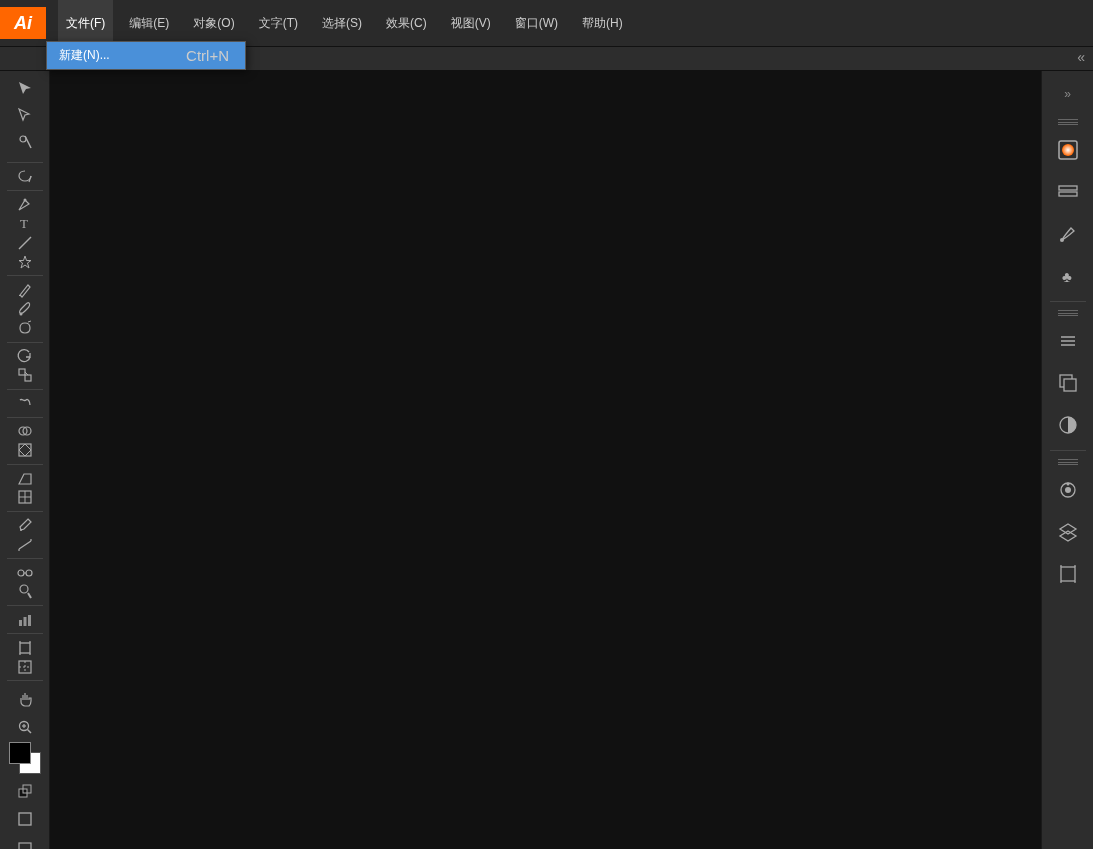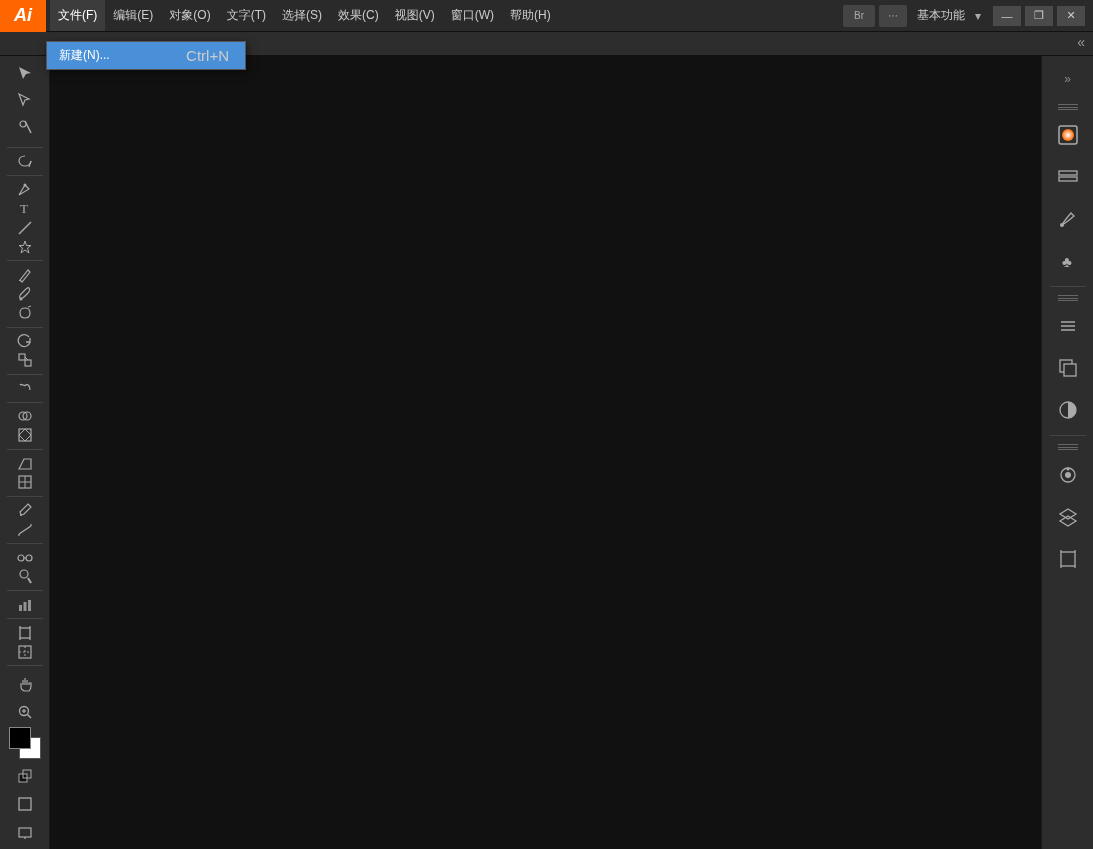--- a/index.html
+++ b/index.html
@@ -10,21 +10,21 @@
       font-family: 'Microsoft YaHei', Arial, sans-serif;
       font-size: 12px;
       color: #cccccc;
       overflow: hidden;
       user-select: none;
     }
 
     
     #title-bar {
       width: 100%;
-      height: 32px;
+      height: 47px;
       background: #2a2a2a;
       display: flex;
       align-items: center;
       position: relative;
       border-bottom: 1px solid #111;
     }
     #ai-logo {
       width: 46px;
       height: 32px;
       background: #ff6600;
@@ -46,20 +46,21 @@
     }
     .menu-item {
       padding: 4px 8px;
       cursor: pointer;
       color: #cccccc;
       font-size: 12px;
       height: 100%;
       display: flex;
       align-items: center;
       position: relative;
+      margin-left: 8px;
     }
     .menu-item:hover, .menu-item.active {
       background: #3a3a3a;
       color: #ffffff;
     }
     .menu-item.active {
       background: #3c3c3c;
     }
     #title-bar-right {
       display: flex;
@@ -284,33 +285,20 @@
     <div class="menu-item active">文件(F)</div>
     <div class="menu-item">编辑(E)</div>
     <div class="menu-item">对象(O)</div>
     <div class="menu-item">文字(T)</div>
     <div class="menu-item">选择(S)</div>
     <div class="menu-item">效果(C)</div>
     <div class="menu-item">视图(V)</div>
     <div class="menu-item">窗口(W)</div>
     <div class="menu-item">帮助(H)</div>
   </div>
-  <div id="title-bar-right">
-
-    <div class="tool-btn" style="width:32px;height:22px;background:#444;border-radius:2px;font-size:10px;color:#aaa;">Br</div>
-
-    <div class="tool-btn" style="width:28px;height:22px;background:#444;border-radius:2px;font-size:10px;color:#aaa;">⋯</div>
-
-    <span id="workspace-label">基本功能</span>
-    <span style="color:#aaa;cursor:pointer;">▾</span>
-
-    <div class="title-btn" style="margin-left:8px;">—</div>
-    <div class="title-btn">❐</div>
-    <div class="title-btn close">✕</div>
-  </div>
 </div>
 
 <div id="file-dropdown">
   <div class="dropdown-item">
     <span>新建(N)...</span>
     <span class="dropdown-shortcut">Ctrl+N</span>
   </div>
 </div>
 
 <div id="tab-bar">

